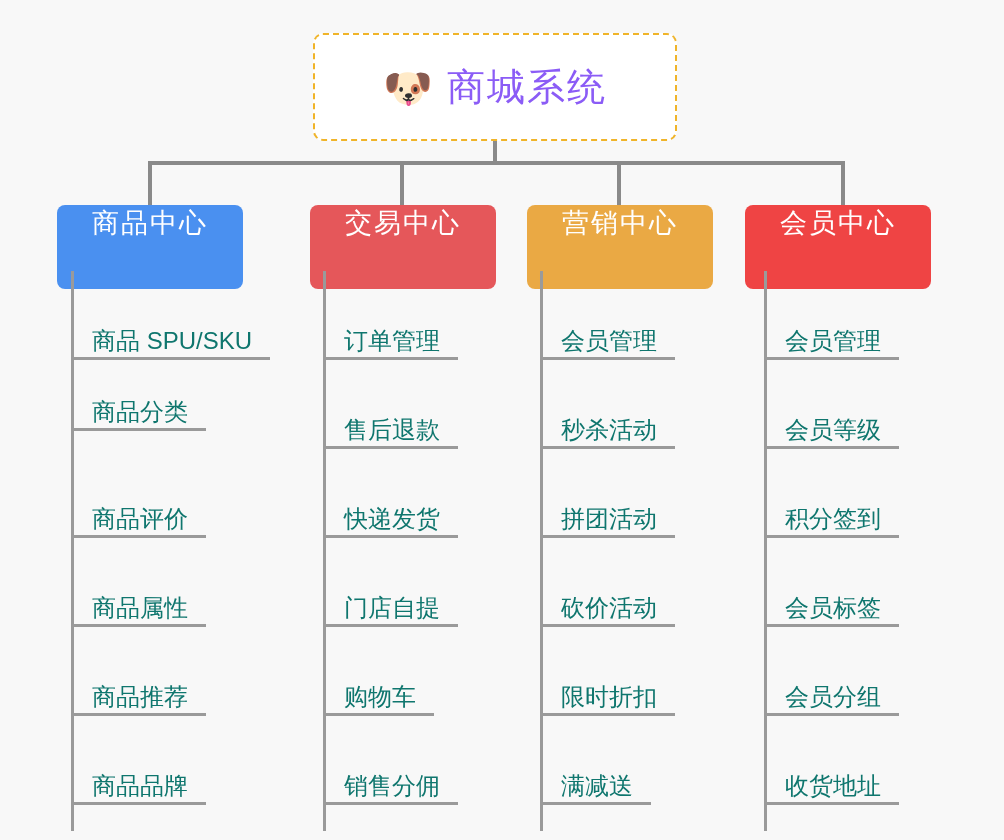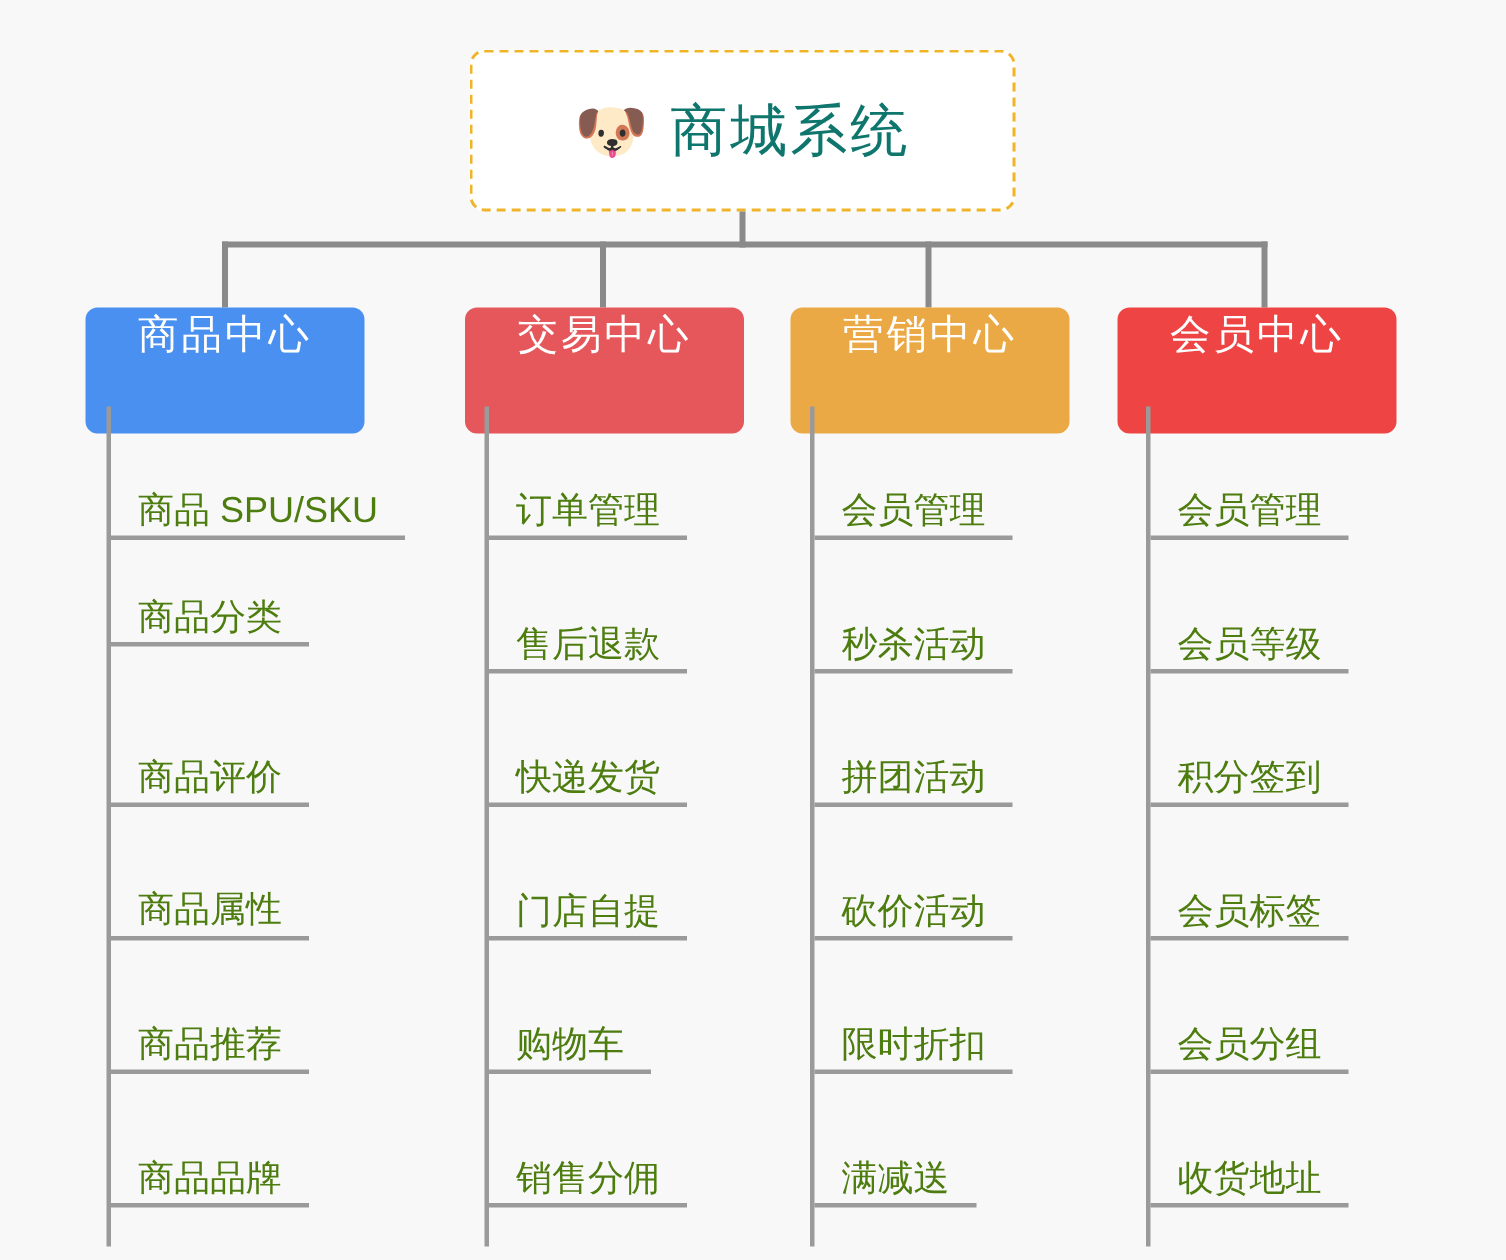--- a/index.html
+++ b/index.html
@@ -37,21 +37,21 @@
     gap: 14px;
   }
   .root-emoji {
     font-size: 40px;
     line-height: 1;
     font-family: "DejaVu Sans", sans-serif;
     transform: translateY(1px);
   }
   .root-title {
     font-size: 38px;
-    color: #0f766e;
+    color: #8b5cf6;
     letter-spacing: 2px;
     white-space: nowrap;
   }
 
   
   .conn {
     position: absolute;
     background: #8a8a8a;
   }
   .conn-stem {            
@@ -106,21 +106,21 @@
     height: 89px;
     box-sizing: border-box;
     border-bottom: 3px solid #9a9a9a;
     display: flex;
     align-items: flex-end;
     justify-content: center;
     padding: 0 18px 4px 18px;
   }
   .leaf-label {
     font-size: 24px;
-    color: #4d7c0f;
+    color: #0f766e;
     white-space: nowrap;
     line-height: 1.05;
   }
 </style>
 </head>
 <body>
 
 <div id="chart">
 
   <div class="root-node">
@@ -146,21 +146,21 @@
         <div class="leaf-spine"></div>
         <div class="leaf-item" style="top: 0px;">
           <span class="leaf-label">商品 SPU/SKU</span>
         </div>
         <div class="leaf-item" style="top: 71px;">
           <span class="leaf-label">商品分类</span>
         </div>
         <div class="leaf-item" style="top: 178px;">
           <span class="leaf-label">商品评价</span>
         </div>
-        <div class="leaf-item" style="top: 267px; font-family: Liberation Serif, serif;">
+        <div class="leaf-item" style="top: 267px;">
           <span class="leaf-label">商品属性</span>
         </div>
         <div class="leaf-item" style="top: 356px;">
           <span class="leaf-label">商品推荐</span>
         </div>
         <div class="leaf-item" style="top: 445px;">
           <span class="leaf-label">商品品牌</span>
         </div>
       </div>
       <div class="cat-box" style="left: 310px; background: rgb(229, 87, 90);">

